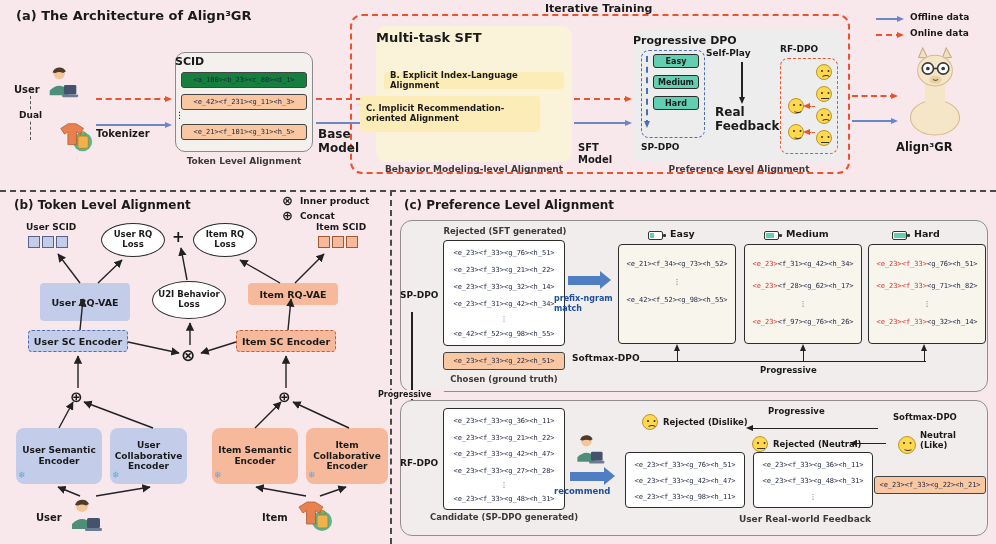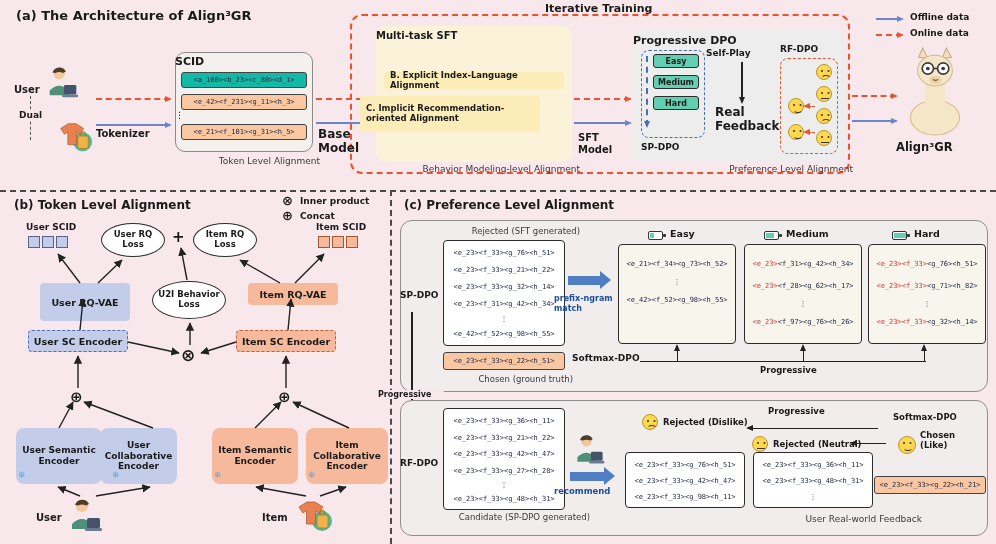--- a/index.html
+++ b/index.html
@@ -1,27 +1,27 @@
 <!DOCTYPE html>
 <html><head>
 <meta charset="utf-8">
 <style>
 *{margin:0;padding:0;box-sizing:border-box}
 body{font-family:"DejaVu Sans","Liberation Sans",sans-serif;background:#fff}
 .canvas{position:relative;width:996px;height:544px;background:#f8e8ec;overflow:hidden;color:#1a1a1a}
 .abs{position:absolute}
 .b{font-weight:bold}
 .ctr{text-align:left}
-.cap{position:absolute;font-size:9px;font-weight:normal;color:#3a3a3a;text-align:right}
+.cap{position:absolute;font-size:9px;font-weight:bold;color:#3a3a3a;text-align:center}
 .sep-h{position:absolute;left:0;top:190px;width:996px;border-top:2px dashed #4a4a4a}
 .sep-v{position:absolute;left:390px;top:190px;height:354px;border-left:2px dashed #4a4a4a}
 .iter-box{position:absolute;border:2px dashed #e8542e;border-radius:12px}
 .pill{position:absolute;border:1px solid #444;border-radius:3px;font-size:7px;display:flex;align-items:center;justify-content:center;font-family:"DejaVu Sans Mono",monospace;color:#1c2340}
 .orange-pill{background:#f9c7a2}
-.gray-pill{background:#14b8a6}
+.gray-pill{background:#15803d}
 .lvl{position:absolute;background:#63cfb2;border:1px solid #2c2c2c;border-radius:3px;font-size:8px;font-weight:bold;display:flex;align-items:center;justify-content:center}
 .ell{position:absolute;background:#fff;border:1.5px solid #2c2c2c;border-radius:50%;display:flex;align-items:center;justify-content:center;text-align:center;font-weight:bold;font-size:8.5px;line-height:1.15;padding:2px}
 .bluebox{background:#c3cde9}
 .orangebox{background:#f6b99b}
 .encbox{position:absolute;border-radius:8px;display:flex;align-items:center;justify-content:center;text-align:center;font-weight:bold;font-size:9px;line-height:1.2;padding:4px}
 .flatbox{position:absolute;border-radius:4px;display:flex;align-items:center;justify-content:center;font-weight:bold;font-size:9.5px}
 .dashed-blue{border:1.5px dashed #4a6fb5}
 .dashed-orange{border:1.5px dashed #c0603a}
 .tokbox{position:absolute;background:#fff;border:1.5px solid #2c2c2c;border-radius:4px;padding-top:4px}
 .tokrow{font-size:7px;text-align:center;font-family:"DejaVu Sans Mono",monospace;color:#1c2340}
@@ -101,28 +101,28 @@
   <div class="pill orange-pill" style="left:181px;top:94px;width:126px;height:16px">&lt;e_42&gt;&lt;f_231&gt;&lt;g_11&gt;&lt;h_3&gt;</div>
   <div class="abs ctr" style="left:175px;top:110px;width:138px;font-size:9px">⋮</div>
   <div class="pill orange-pill" style="left:181px;top:124px;width:126px;height:16px">&lt;e_21&gt;&lt;f_101&gt;&lt;g_31&gt;&lt;h_5&gt;</div>
   <div class="cap" style="left:168px;top:156px;width:152px">Token Level Alignment</div>
 
   <div class="arw dash" style="left:316px;top:98px;width:56px;color:#e8542e"></div>
   <div class="arw" style="left:316px;top:122px;width:56px;color:#6b87c8"></div>
   <div class="abs b ctr" style="left:318px;top:128px;width:52px;font-size:12px;line-height:1.15">Base Model</div>
 
   <div class="abs" style="left:376px;top:26px;width:196px;height:136px;background:#faf3d9;border-radius:10px"></div>
-  <div class="abs b ctr" style="left:376px;top:30px;width:196px;font-size:10px">Multi-task SFT</div>
+  <div class="abs b ctr" style="left:376px;top:30px;width:196px;font-size:13px">Multi-task SFT</div>
   <div class="sftitem" style="left:384px;top:72px;width:180px;height:17px">B. Explicit Index-Language Alignment</div>
   <div class="sftitem" style="left:360px;top:96px;width:180px;height:36px">C. Implicit Recommendation-oriented Alignment</div>
   <div class="cap" style="left:368px;top:164px;width:212px">Behavior Modeling-level Alignment</div>
 
   <div class="arw dash" style="left:574px;top:98px;width:56px;color:#e8542e"></div>
   <div class="arw" style="left:574px;top:122px;width:56px;color:#6b87c8"></div>
-  <div class="abs b ctr" style="left:578px;top:132px;width:48px;font-size:10px;line-height:1.15">SFT Model</div>
+  <div class="abs b ctr" style="left:578px;top:142px;width:48px;font-size:10px;line-height:1.15">SFT Model</div>
 
   <div class="abs" style="left:633px;top:30px;width:212px;height:132px;background:#ededed;border-radius:10px"></div>
   <div class="abs b ctr" style="left:633px;top:34px;width:212px;font-size:11px">Progressive DPO</div>
   <div class="abs" style="left:641px;top:50px;width:64px;height:88px;border:1.5px dashed #4a6fb5;border-radius:8px"></div>
   <div class="arw-down dash" style="left:646px;top:56px;height:70px;color:#4a6fb5"></div>
   <div class="lvl" style="left:653px;top:54px;width:46px;height:14px">Easy</div>
   <div class="lvl" style="left:653px;top:75px;width:46px;height:14px">Medium</div>
   <div class="lvl" style="left:653px;top:96px;width:46px;height:14px">Hard</div>
   <div class="abs b ctr" style="left:641px;top:142px;width:64px;font-size:9px">SP-DPO</div>
   <div class="abs b ctr" style="left:706px;top:48px;width:70px;font-size:9px">Self-Play</div>
@@ -188,21 +188,21 @@
   <div class="flatbox orangebox" style="left:248px;top:283px;width:90px;height:22px">Item RQ-VAE</div>
   <div class="ell" style="left:152px;top:281px;width:74px;height:38px">U2I Behavior Loss</div>
 
   <div class="flatbox bluebox dashed-blue" style="left:28px;top:330px;width:100px;height:22px">User SC Encoder</div>
   <div class="flatbox orangebox dashed-orange" style="left:236px;top:330px;width:100px;height:22px">Item SC Encoder</div>
   <div class="abs b" style="left:181px;top:345px;font-size:17px">⊗</div>
   <div class="abs b" style="left:70px;top:388px;font-size:15px">⊕</div>
   <div class="abs b" style="left:278px;top:388px;font-size:15px">⊕</div>
 
   <div class="encbox bluebox" style="left:16px;top:428px;width:86px;height:56px">User Semantic Encoder</div>
-  <div class="encbox bluebox" style="left:100px;top:428px;width:77px;height:56px">User Collaborative Encoder</div>
+  <div class="encbox bluebox" style="left:110px;top:428px;width:77px;height:56px">User Collaborative Encoder</div>
   <div class="encbox orangebox" style="left:306px;top:428px;width:82px;height:56px">Item Collaborative Encoder</div>
   <div class="encbox orangebox" style="left:212px;top:428px;width:86px;height:56px">Item Semantic Encoder</div>
   <div class="snow" style="left:18px;top:470px">❄</div>
   <div class="snow" style="left:112px;top:470px">❄</div>
   <div class="snow" style="left:214px;top:470px">❄</div>
   <div class="snow" style="left:308px;top:470px">❄</div>
 
   <div class="abs b" style="left:36px;top:512px;font-size:10px">User</div>
   <div class="abs" style="left:66px;top:496px">
     <svg width="40" height="40" viewBox="0 0 40 40">
@@ -340,21 +340,21 @@
 
   <div class="face sad" style="left:642px;top:414px"></div>
   <div class="abs b" style="left:663px;top:417px;font-size:8.5px">Rejected (Dislike)</div>
   <div class="arw left thin" style="left:748px;top:428px;width:130px;color:#222"></div>
   <div class="abs b ctr" style="left:768px;top:406px;width:90px;font-size:8.5px">Progressive</div>
   <div class="abs b" style="left:893px;top:412px;font-size:8.5px">Softmax-DPO</div>
   <div class="face neu" style="left:752px;top:436px"></div>
   <div class="abs b" style="left:773px;top:439px;font-size:8.5px">Rejected (Neutral)</div>
   <div class="arw left thin" style="left:852px;top:443px;width:34px;color:#222"></div>
   <div class="face happy big" style="left:898px;top:436px"></div>
-  <div class="abs b ctr" style="left:920px;top:431px;width:62px;font-size:8.5px;line-height:1.15">Chosen (Like)</div>
+  <div class="abs b ctr" style="left:920px;top:431px;width:62px;font-size:8.5px;line-height:1.15">Neutral (Like)</div>
 
   <div class="tokbox" style="left:625px;top:452px;width:120px;height:56px">
     <div class="tokrow" style="line-height:16px">&lt;e_23&gt;&lt;f_33&gt;&lt;g_76&gt;&lt;h_51&gt;</div>
     <div class="tokrow" style="line-height:16px">&lt;e_23&gt;&lt;f_33&gt;&lt;g_42&gt;&lt;h_47&gt;</div>
     <div class="tokrow" style="line-height:16px">&lt;e_23&gt;&lt;f_33&gt;&lt;g_98&gt;&lt;h_11&gt;</div>
   </div>
   <div class="tokbox" style="left:753px;top:452px;width:120px;height:56px">
     <div class="tokrow" style="line-height:16px">&lt;e_23&gt;&lt;f_33&gt;&lt;g_36&gt;&lt;h_11&gt;</div>
     <div class="tokrow" style="line-height:16px">&lt;e_23&gt;&lt;f_33&gt;&lt;g_48&gt;&lt;h_31&gt;</div>
     <div class="tokrow" style="line-height:16px">⋮</div>

